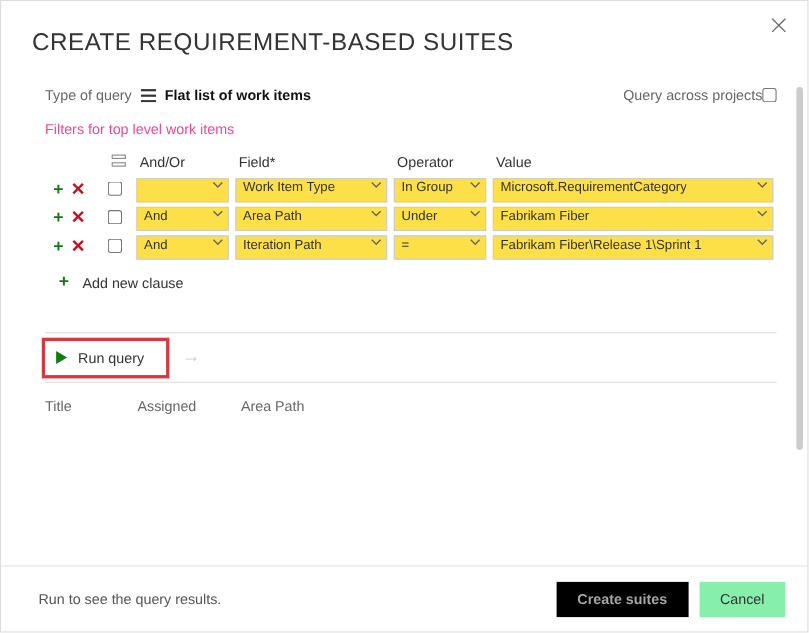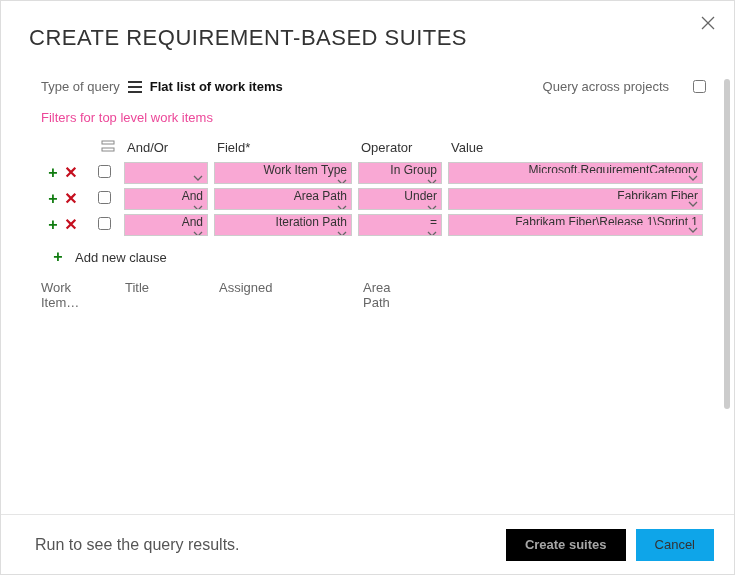--- a/index.html
+++ b/index.html
@@ -38,21 +38,21 @@
     display: flex;
     align-items: flex-end;
     justify-content: space-between;
     padding: 8px 0 10px 0;
     font-size: 13px;
     color: #666;
   }
   .type-left { display: flex; align-items: center; gap: 8px; }
   .type-left .strong { color: #111; font-weight: 600; }
   .list-icon { width: 14px; height: 12px; display: inline-flex; }
-  .qa-right { display: flex; align-items: center; gap: 24px; }
+  .qa-right { display: flex; align-items: center; gap: 0; }
   .filters-caption {
     color: #ec4899;
     padding: 6px 0 10px 0;
     font-size: 13px;
   }
   table.filters {
     border-collapse: collapse;
     width: 100%;
   }
   table.filters th {
@@ -78,32 +78,31 @@
     justify-content: center;
     width: 18px; height: 18px;
     cursor: pointer;
     font-size: 16px;
     line-height: 1;
   }
   .plus { color: #107c10; font-weight: bold; }
   .x-red { color: #c50f1f; font-weight: bold; }
   .dd {
     display: flex;
-    align-items: flex-end;
+    align-items: flex-start;
     justify-content: space-between;
     border: 1px solid #ccc;
     height: 22px;
     padding: 0 4px 0 6px;
-    background: #f9a8d4;
+    background: #fde047;
     font-size: 12px;
     color: #333;
     cursor: pointer;
     white-space: nowrap;
     overflow: hidden;
-    flex-direction: column;
   }
   .dd.disabled { color: #999; }
   .chev {
     width: 10px; height: 10px;
     flex: none;
     margin-left: 4px;
     color: #666;
   }
   input[type=checkbox] {
     width: 13px; height: 13px;
@@ -169,37 +168,37 @@
   .footer {
     position: absolute;
     bottom: 0; left: 0; right: 0;
     border-top: 1px solid #e5e5e5;
     height: 60px;
     display: flex;
     align-items: center;
     justify-content: space-between;
     padding: 0 20px 0 34px;
   }
-  .footer-msg { color: #555; font-size: 16px; }
+  .footer-msg { color: #555; font-size: 13px; }
   .footer-buttons { display: flex; gap: 10px; }
   .btn {
     height: 32px;
     padding: 0 18px;
     border: 1px solid transparent;
     font-size: 13px;
     cursor: pointer;
   }
   .btn.primary {
     background: #000000;
     color: #a6a6a6;
     font-weight: 600;
     cursor: default;
   }
   .btn.secondary {
-    background: #0ea5e9;
+    background: #86efac;
     color: #333;
   }
   .scroll-track {
     position: absolute;
     top: 78px;
     right: 4px;
     width: 6px;
     height: 330px;
     background: #ccc;
     border-radius: 3px;
@@ -367,23 +366,29 @@
           </td>
         </tr>
       </tbody>
   </table>
 
   <div class="add-clause">
     <span class="icon-btn plus">+</span>
     <span>Add new clause</span>
   </div>
 
+  <div class="run-block">
+    <div class="run-box">
+      <span class="play-icon"></span>
+      <span>Run query</span>
+    </div>
+    <span class="arrow-right-dim">→</span>
+  </div>
 
   <div class="columns-header">
-    <span>Work Item…</span>
     <span>Title</span>
     <span>Assigned</span>
     <span>Area Path</span>
   </div>
 
 </div>
 
 <div class="scroll-track"></div>
 
 <div class="footer">

